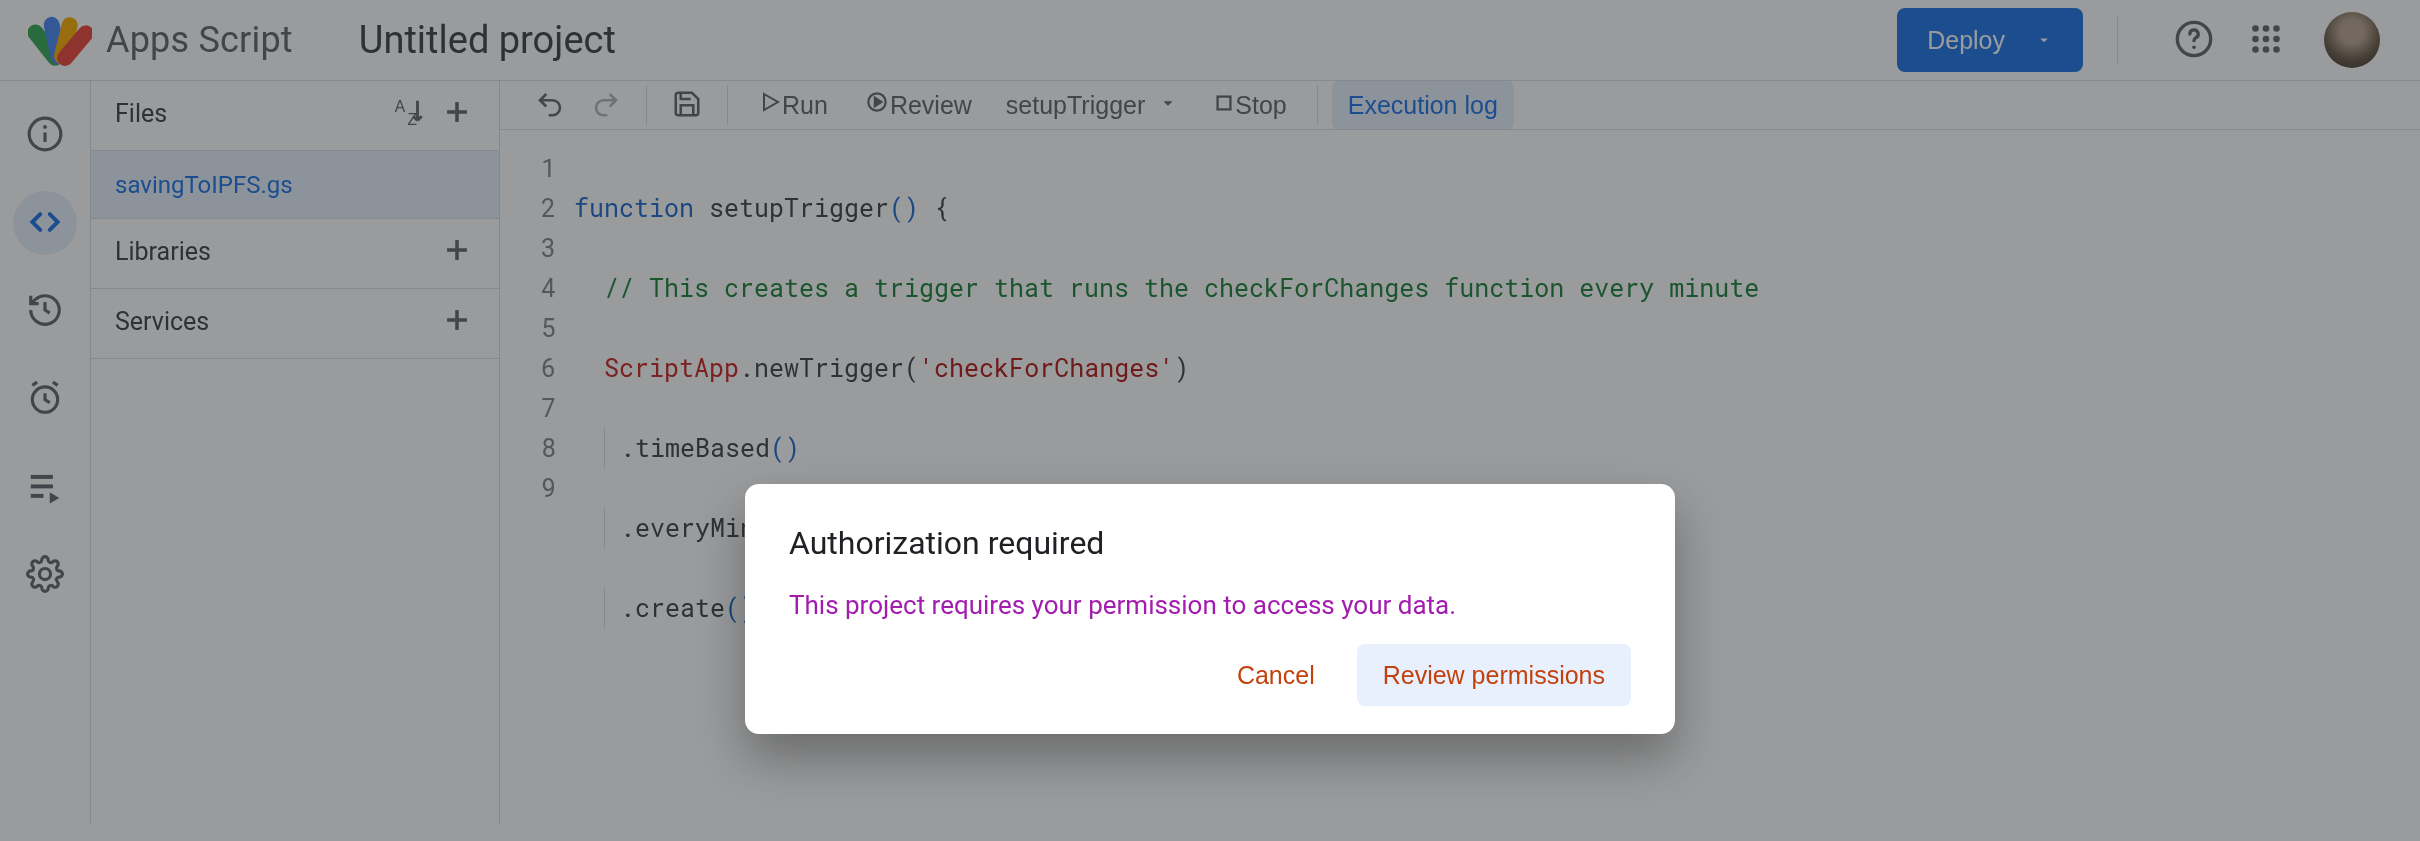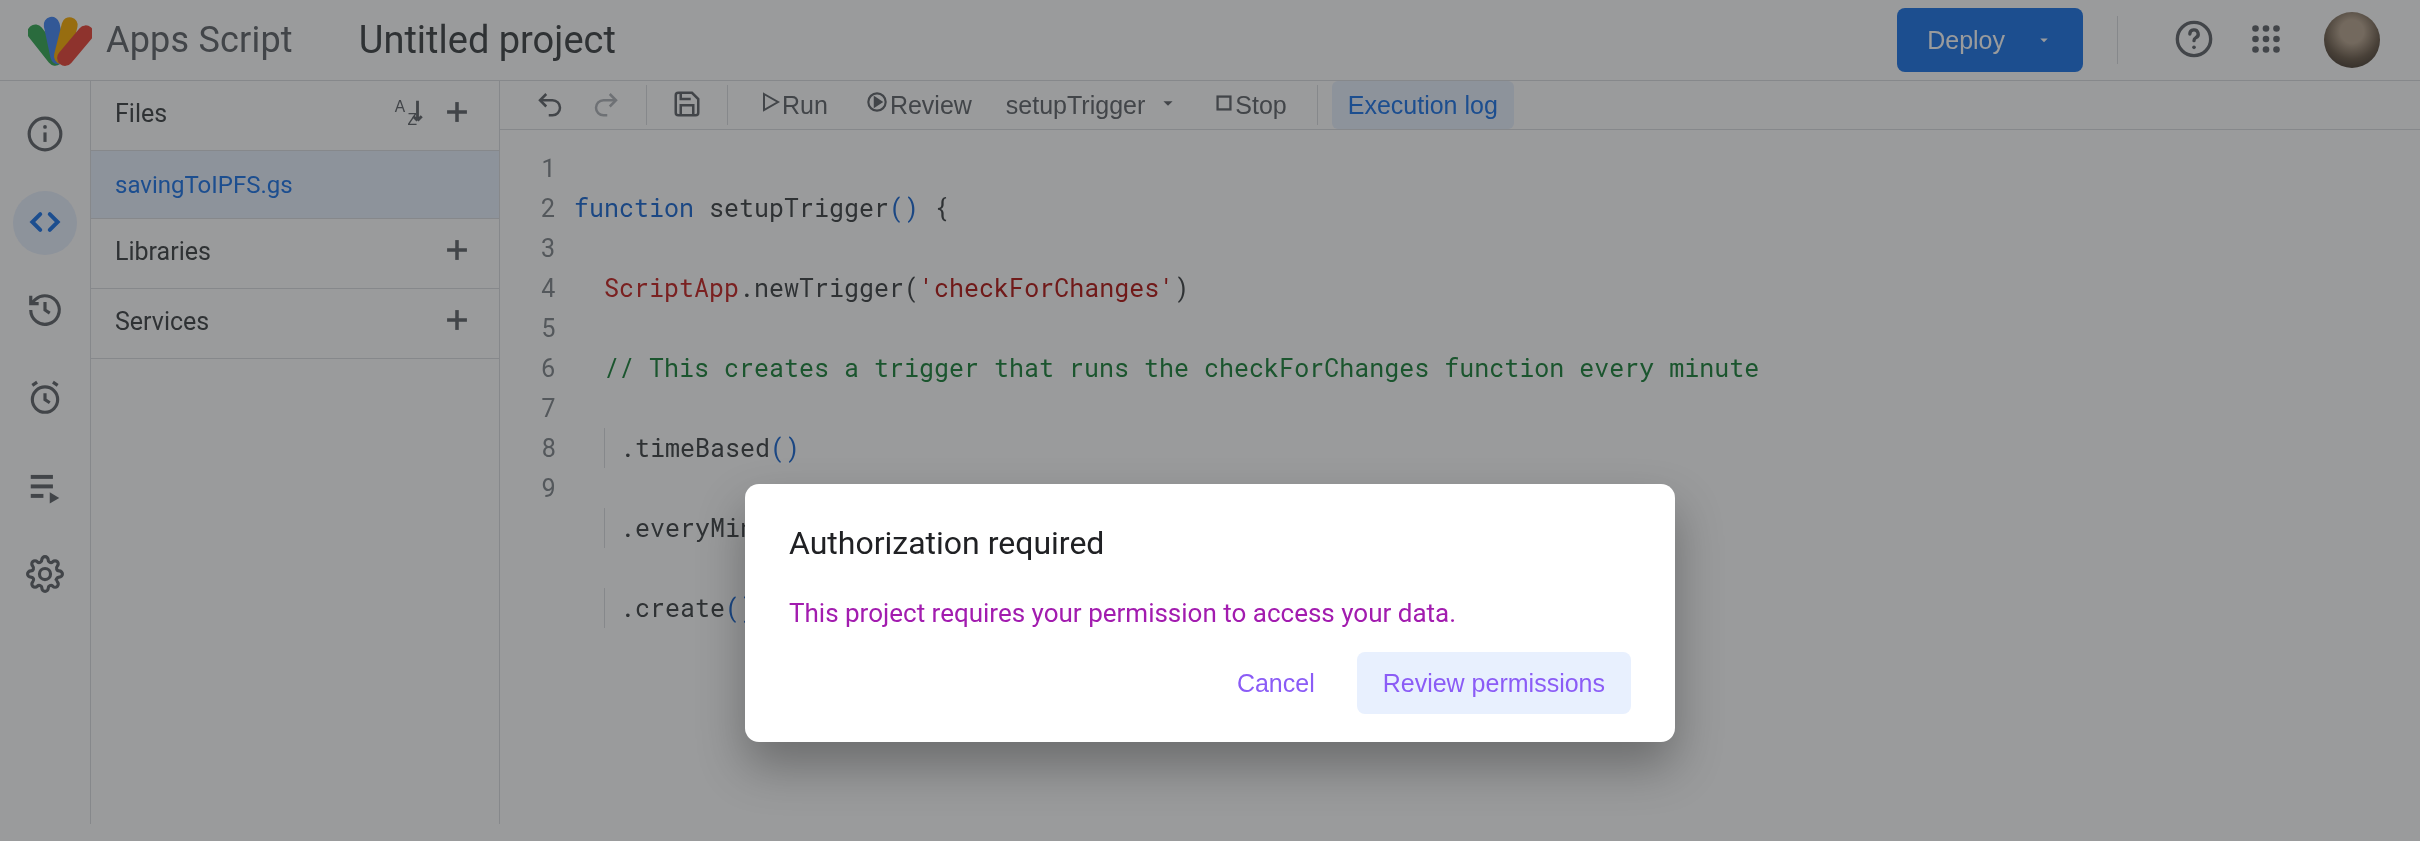--- a/index.html
+++ b/index.html
@@ -264,36 +264,36 @@
     background: #fff;
     border-radius: 14px;
     box-shadow: 0 24px 48px rgba(0,0,0,0.3);
     z-index: 60;
     padding: 40px 44px 28px 44px;
   }
   .dialog-title {
     font-size: 32px;
     color: #202124;
     font-weight: 400;
-    margin-bottom: 36px;
+    margin-bottom: 28px;
   }
   .dialog-body {
     font-size: 26px;
     color: #a21caf;
     margin-bottom: 24px;
   }
   .dialog-actions {
     display: flex;
     justify-content: flex-end;
     gap: 16px;
   }
   .dlg-btn {
     font-size: 25px;
     font-weight: 500;
-    color: #8b5cf6;
+    color: #c2410c;
     background: transparent;
     border: none;
     height: 62px;
     padding: 0 26px;
     border-radius: 8px;
     cursor: pointer;
   }
   .dlg-btn.primary {
     background: #e8f0fe;
   }
@@ -524,22 +524,22 @@
         <div>3</div>
         <div>4</div>
         <div>5</div>
         <div>6</div>
         <div>7</div>
         <div>8</div>
         <div>9</div>
       </div>
       <div class="code">
 <div><span class="tok-kw">function</span> <span class="tok-fn">setupTrigger</span><span class="tok-paren">()</span> <span class="tok-brace">{</span></div>
+<div>  <span class="tok-comment">// This creates a trigger that runs the checkForChanges function every minute</span></div>
 <div>  <span class="tok-obj">ScriptApp</span>.<span class="tok-method">newTrigger</span>(<span class="tok-str">'checkForChanges'</span>)</div>
-<div>  <span class="tok-comment">// This creates a trigger that runs the checkForChanges function every minute</span></div>
 <div>  <span class="indent-guide"></span> .<span class="tok-method">timeBased</span><span class="tok-paren">()</span></div>
 <div>  <span class="indent-guide"></span> .<span class="tok-method">everyMinutes</span>(<span class="tok-num">1</span>)</div>
 <div>  <span class="indent-guide"></span> .<span class="tok-method">create</span><span class="tok-paren">()</span>;</div>
 <div> </div>
 <div> </div>
 
       </div>
     </div>
 
   </div>

